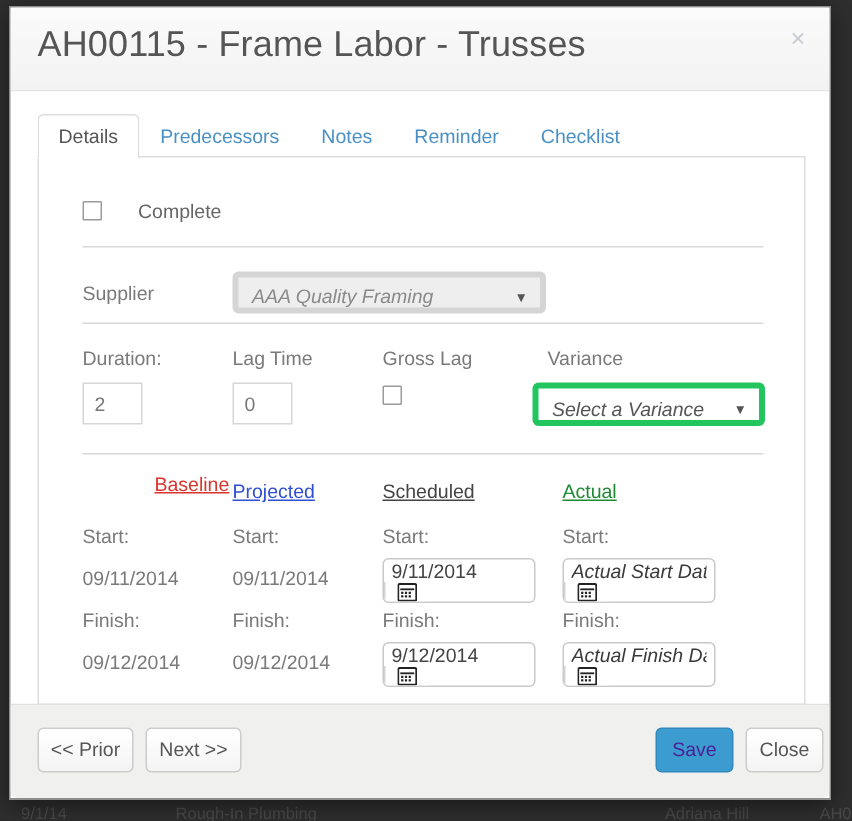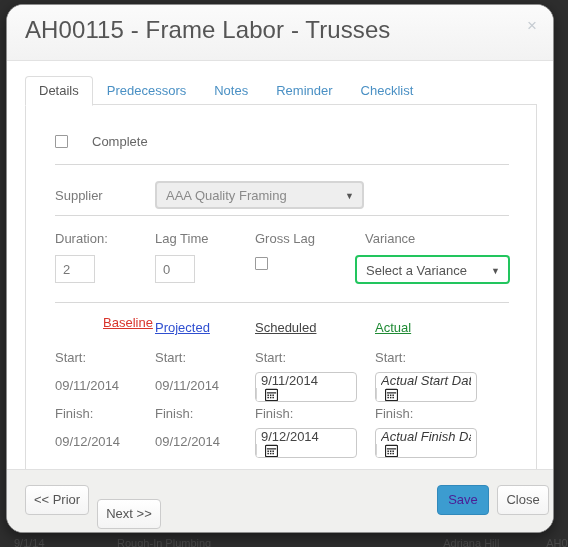--- a/index.html
+++ b/index.html
@@ -36,21 +36,21 @@
 
   
   .modal {
     position: absolute;
     left: 6px;
     top: 4px;
     width: 548px;
     height: 529px;
     background: #ffffff;
     border: 1px solid #8d8d8d;
-    border-radius: 17px;
+    border-radius: 0;
     box-shadow: 0 4px 14px rgba(0,0,0,.45);
     box-sizing: border-box;
     overflow: hidden;
   }
 
   
   .modal-header {
     position: relative;
     height: 56px;
     background: linear-gradient(to bottom, #fbfbfb 0%, #f2f2f2 100%);
@@ -156,31 +156,32 @@
   .fld-label {
     font-size: 13px;
     color: #7a7a7a;
     white-space: nowrap;
   }
 
   
   .sel {
     position: relative;
     box-sizing: border-box;
-    border: 2px solid #22c55e;
+    border: 4px solid #22c55e;
     border-radius: 4px;
     background: #ffffff;
     font-size: 13px;
     color: #555555;
     height: 28px;
     line-height: 26px;
     padding: 0 24px 0 9px;
     white-space: nowrap;
     overflow: hidden;
     cursor: pointer;
+    font-style: italic;
   }
   .sel.disabled {
     background: #eeeeee;
     color: #8a8a8a;
     border-color: #d5d5d5;
   }
   .sel .caret {
     position: absolute;
     right: 8px;
     top: 0;
@@ -435,18 +436,18 @@
           <rect x="5.3" y="9.5" width="1.6" height="1.6" fill="#222"></rect>
           <rect x="8" y="9.5" width="1.6" height="1.6" fill="#222"></rect>
         </svg>
       </div>
     </div>
 
   </div>
 
   <div class="modal-footer">
     <div class="btn btn-default" style="left:18px;top:15px;width:64px;">&lt;&lt; Prior</div>
-    <div class="btn btn-default" style="left:90px;top:29px;width:64px;">Next &gt;&gt;</div>
+    <div class="btn btn-default" style="left:90px;top:15px;width:64px;">Next &gt;&gt;</div>
     <div class="btn btn-primary" style="left:430px;top:15px;width:52px;">Save</div>
     <div class="btn btn-default" style="left:490px;top:15px;width:52px;">Close</div>
   </div>
 
 </div>
 
 </body></html>

